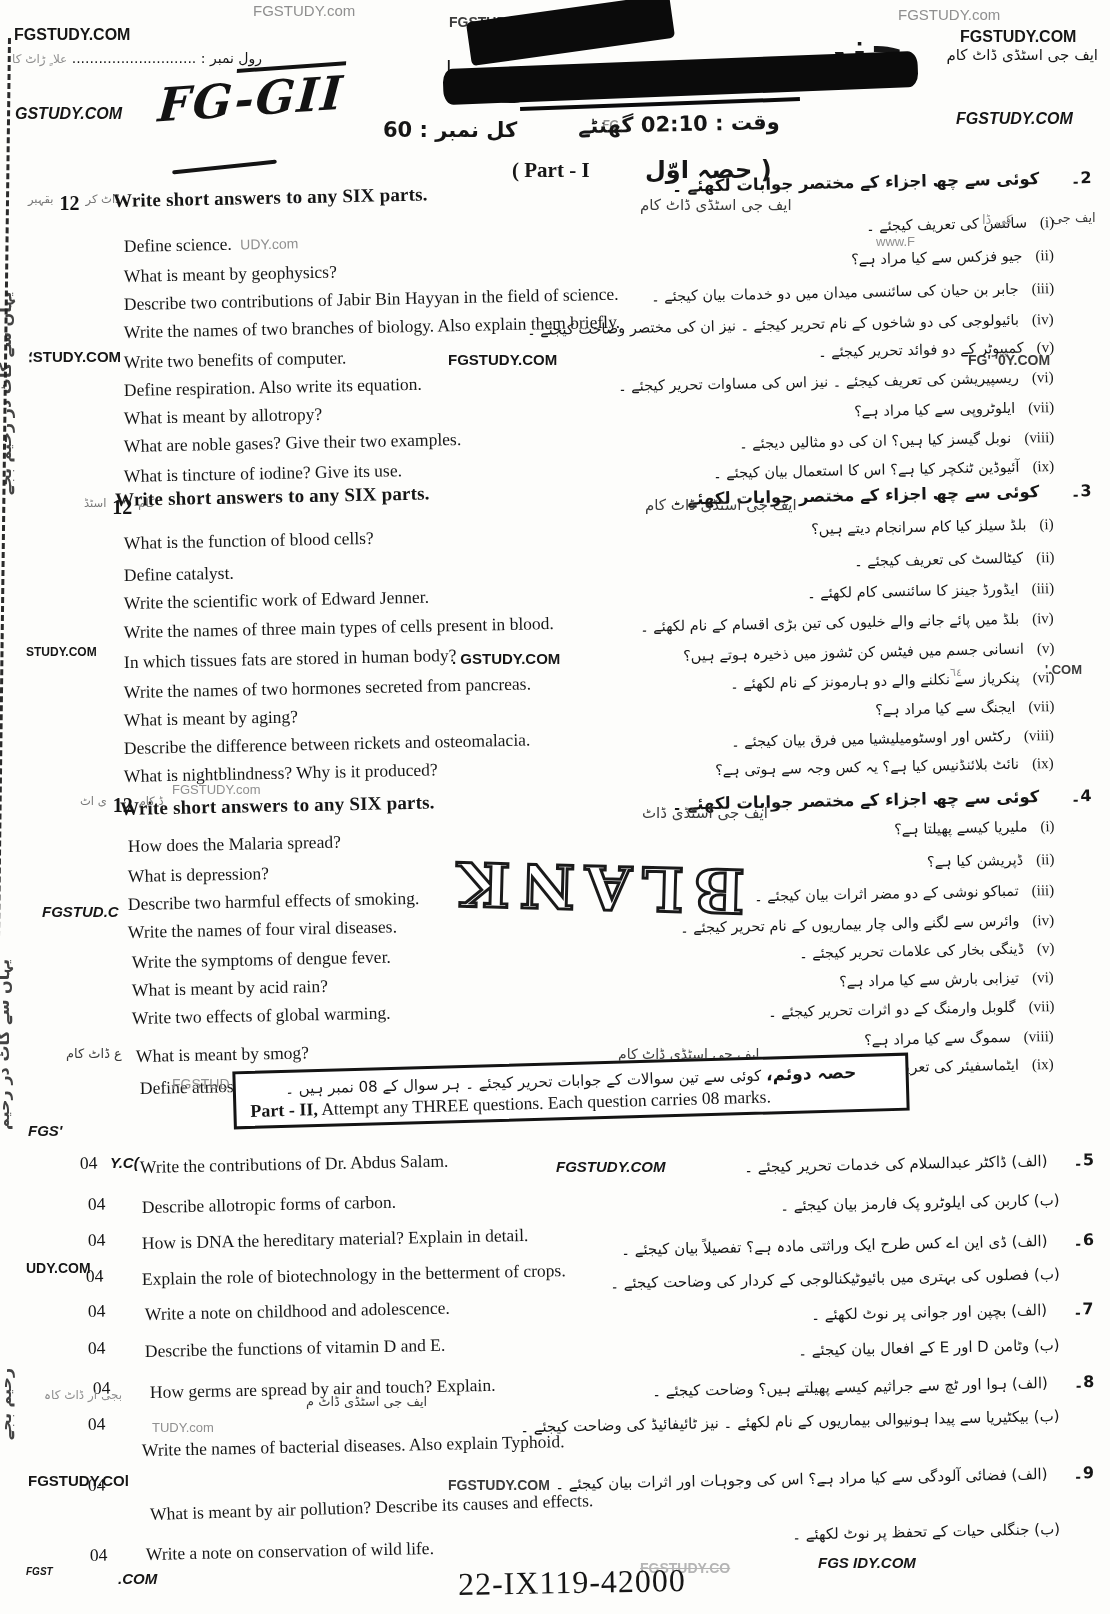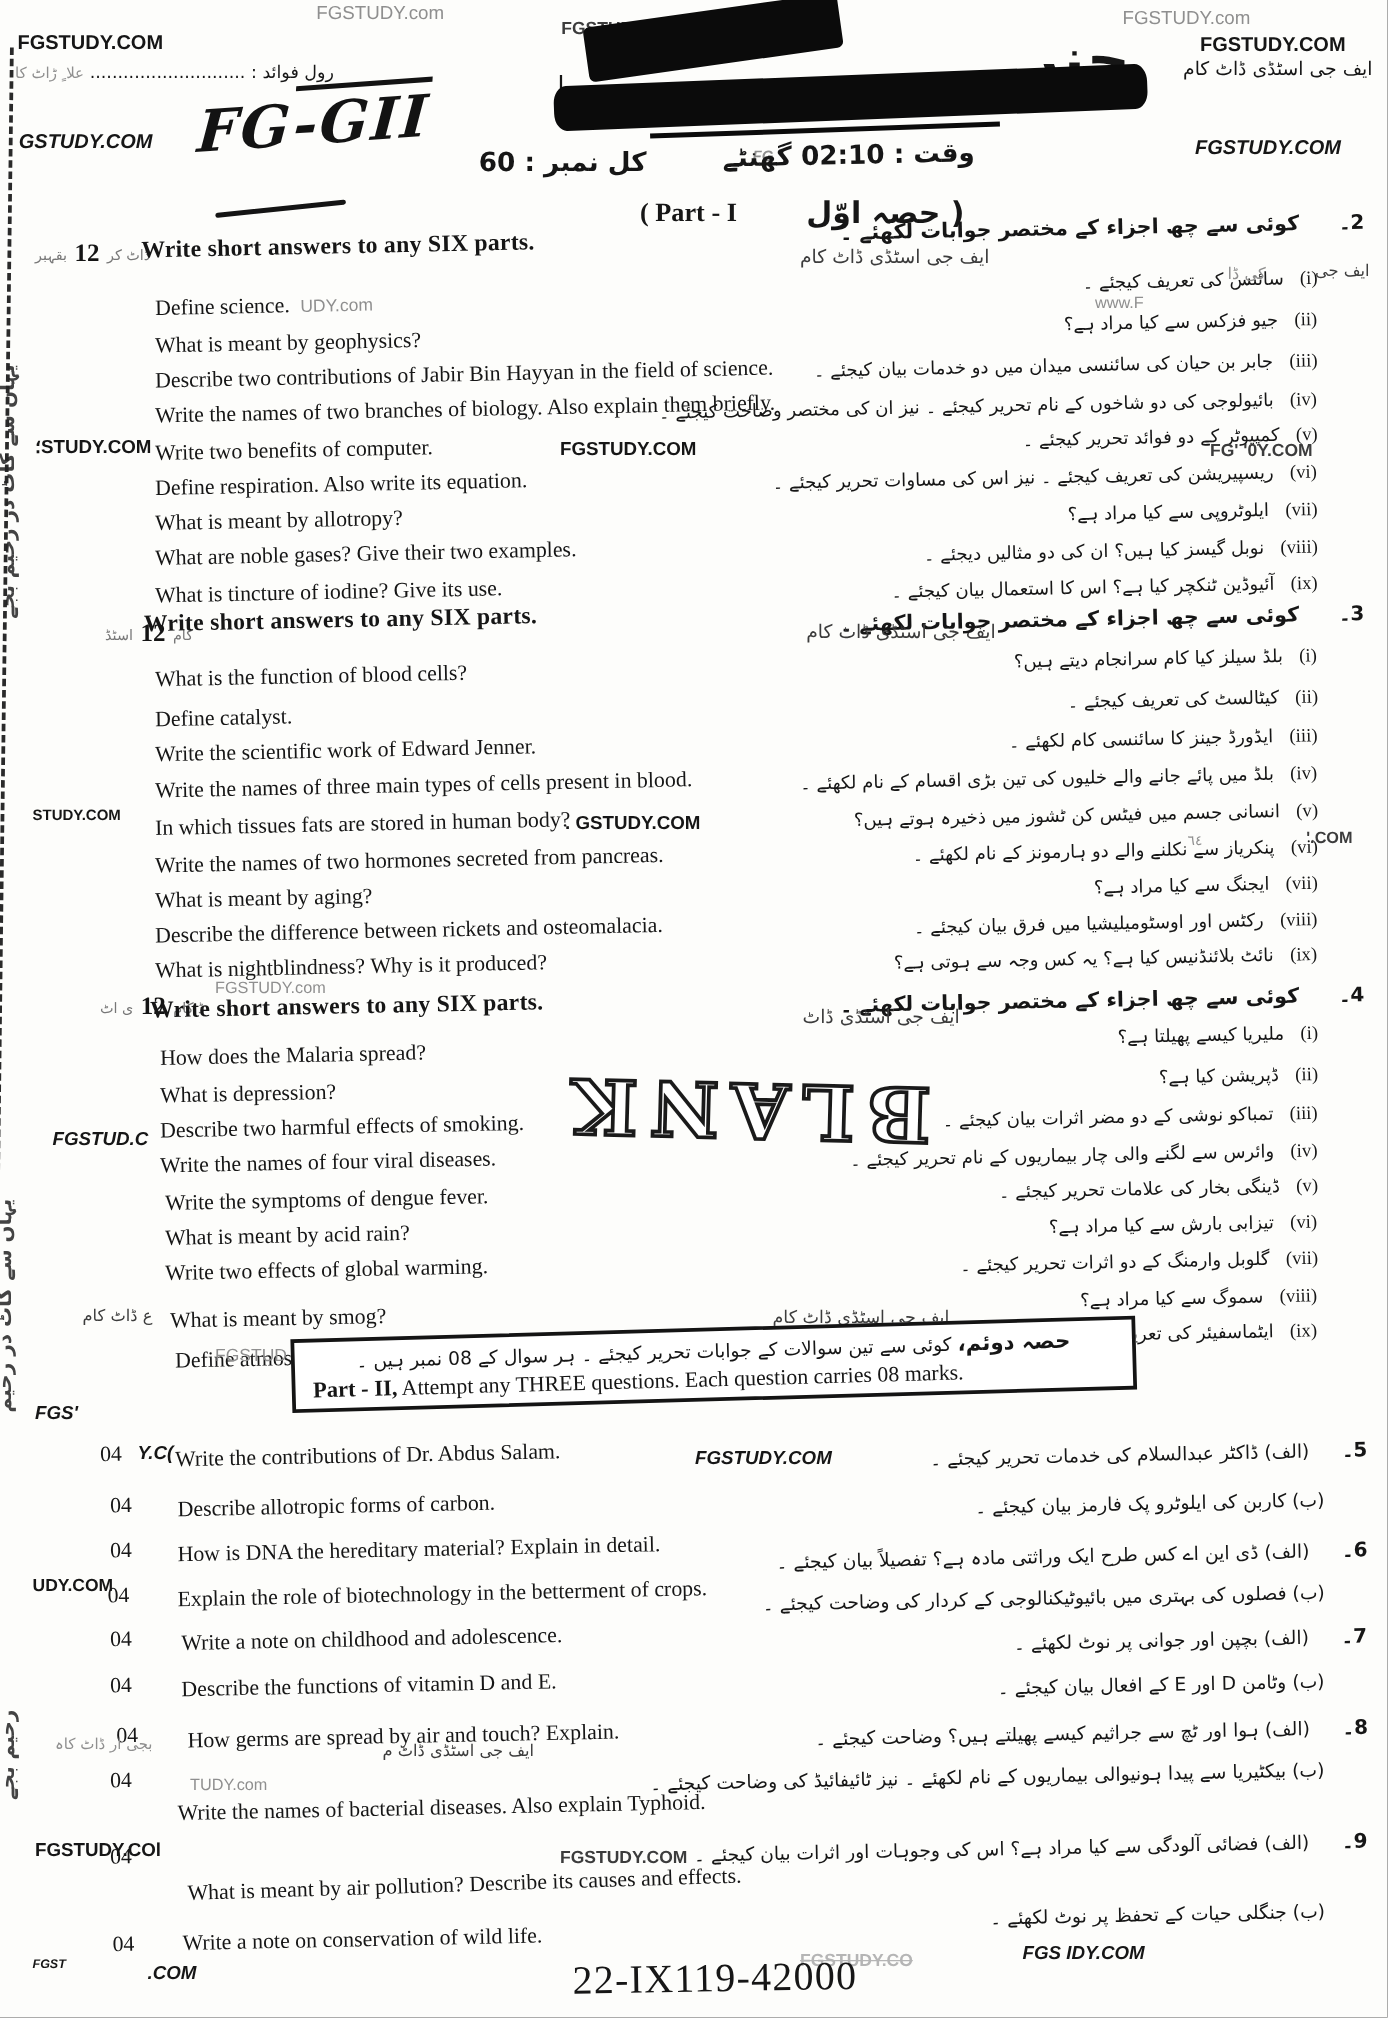--- a/index.html
+++ b/index.html
@@ -16,21 +16,21 @@
   .wmd{color:#3c3c3c}
   .b{font-weight:bold}
   .i{font-style:italic}
   .t1{transform:rotate(-1.2deg);transform-origin:left center}
   .t2{transform:rotate(-1.8deg);transform-origin:left center}
   .t1r{transform:rotate(-1.2deg);transform-origin:right center}
   .inum{direction:ltr;unicode-bidi:embed;display:inline-block;margin-left:13px;
         font-family:"Liberation Serif",serif;font-size:15px}
   .qn{display:inline-block;margin-left:26px;font-size:16px;font-weight:bold}
   .qn:empty{display:none}
-  .m12{display:flex;gap:6px;align-items:center}
+  .m12{display:flex;gap:6px;align-items:flex-start}
   .m12 .num{font-family:"Liberation Serif",serif;font-weight:bold;font-size:20px;color:#141414}
   .m12 .frag{font-family:"DejaVu Sans",sans-serif;font-size:11.5px;color:#777}
   .vnote{writing-mode:vertical-rl;transform:rotate(180deg);font-family:"DejaVu Sans",sans-serif;
          font-size:16px;font-weight:bold;color:#232323;letter-spacing:3px;opacity:.85}
   .bar{position:absolute;background:#0b0b0b}
   .blank{font-family:"DejaVu Serif",serif;font-weight:bold;font-size:60px;letter-spacing:10px;
          color:#fff;-webkit-text-stroke:3px #1a1a1a;transform:rotate(181.5deg);transform-origin:center}
   .p2box{border:3px solid #141414;background:#fff;transform:rotate(-1.6deg);padding:5px 14px 4px 14px}
   .p2box .u{display:block;text-align:center;direction:rtl;font-family:"DejaVu Sans",sans-serif;font-size:15px}
   .p2box .e{display:block;text-align:left;font-size:17.5px;margin-top:2px}
@@ -52,21 +52,21 @@
   <div class="abs vnote" style="left:-4px;top:1140px;height:300px">رحیم بجے</div>
 
   <div>
     <div class="abs sans wm" style="left:253px;top:2px;font-size:15px">FGSTUDY.com</div>
     <div class="abs sans wm" style="left:898px;top:6px;font-size:15px">FGSTUDY.com</div>
     <div class="abs sans b" style="left:14px;top:26px;font-size:16px">FGSTUDY.COM</div>
     <div class="abs sans b" style="left:960px;top:28px;font-size:16px">FGSTUDY.COM</div>
     <div class="abs ur" style="right:12px;top:46px;font-size:15px">ایف جی اسٹڈی ڈاٹ کام</div>
 
     <div class="abs ur" style="left:12px;top:50px;font-size:14px">
-      <span>رول فوائد :</span>
+      <span>رول نمبر :</span>
       <span>............................</span>
       <span class="wm" style="font-size:12px">علا ٍ ڑاٹ کا</span>
     </div>
 
     <div>
       <div class="abs ur b" style="left:820px;top:20px;font-size:48px">جنر</div>
       <div class="abs ur" style="left:446px;top:56px;font-size:20px">را</div>
       <div class="abs ur b" style="left:495px;top:70px;font-size:34px">گ</div>
       <div class="abs sans b wmd" style="left:449px;top:14px;font-size:14px;z-index:1">FGSTUD' خ</div>
       <div class="bar" style="left:468px;top:8px;width:205px;height:44px;transform:rotate(-8deg);border-radius:5px;z-index:2"></div>

